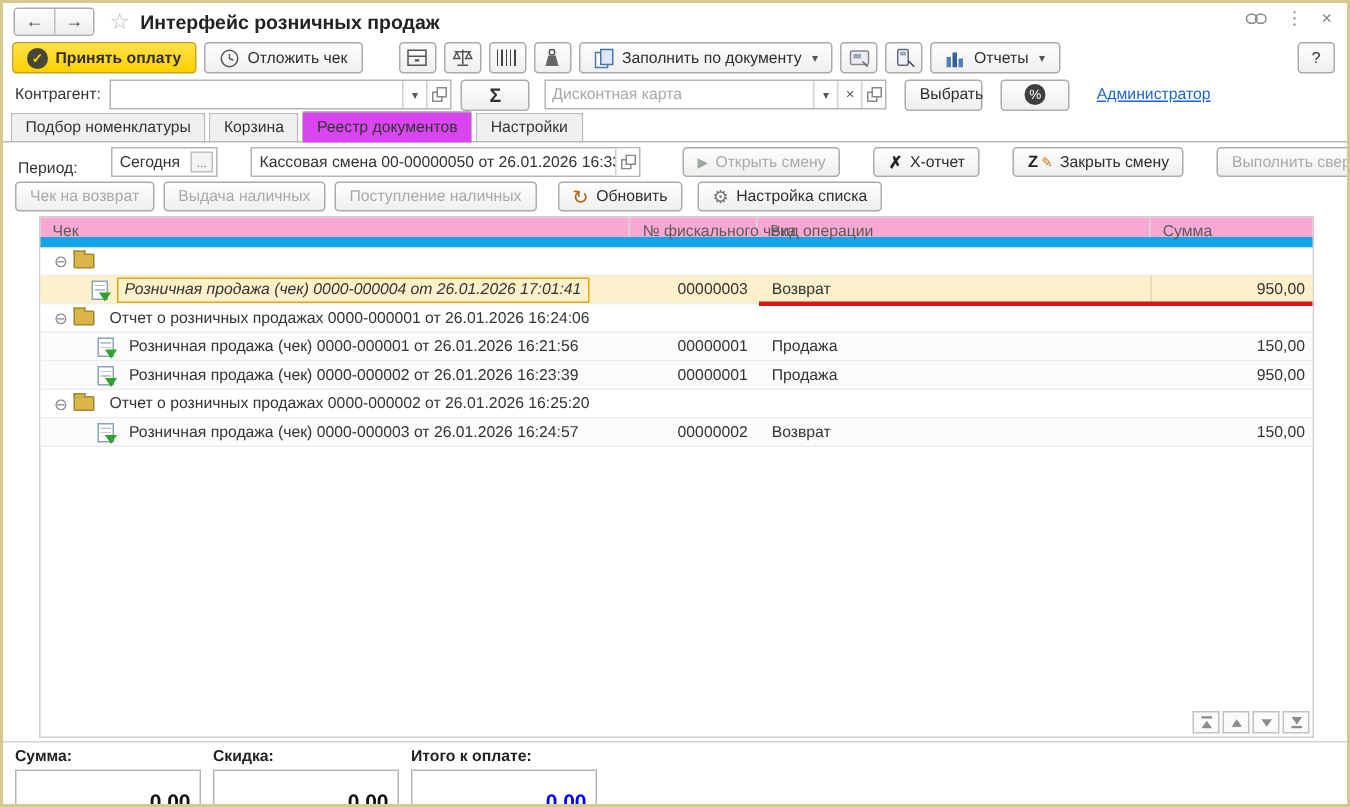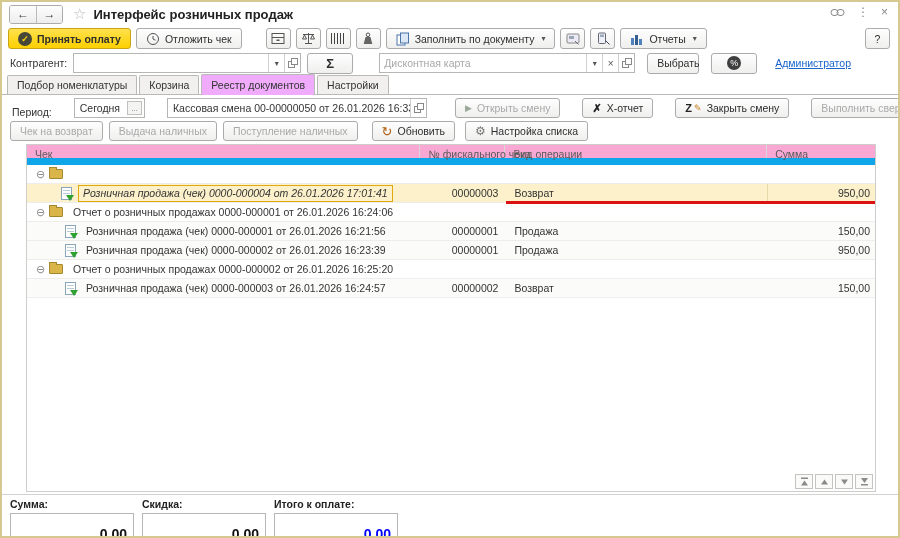--- a/index.html
+++ b/index.html
@@ -41,21 +41,21 @@
 .field input::placeholder{color:#a8a8a6}
 .fseg{min-width:16px;display:flex;align-items:center;justify-content:center;color:#555;
       border-left:1px solid #d0d0ce;font-size:8px;background:#fff;border-top:none;border-bottom:none;border-right:none}
 .sigma-btn{width:46px;height:21px;justify-content:center;font-size:13px;font-weight:bold}
 .link{color:#1a66cc;text-decoration:underline;margin-left:12px;cursor:pointer}
 
 .tabs{position:absolute;top:72px;left:0;right:0;height:21px;display:flex;align-items:flex-end;
       padding-left:5px;border-bottom:1px solid #b9b9b7;background:#fff}
 .tab{height:19px;display:flex;align-items:center;padding:0 9px;border:1px solid #b9b9b7;border-bottom:none;
      background:#f1f0ee;margin-right:2px;border-radius:2px 2px 0 0;color:#333;white-space:nowrap}
-.tab.active{background:#f0abfc;height:21px;margin-bottom:-1px;position:relative;z-index:2}
+.tab.active{background:#d946ef;height:21px;margin-bottom:-1px;position:relative;z-index:2}
 
 .period-row{position:absolute;top:95px;left:0;right:0;height:21px;display:flex;align-items:flex-end;gap:22px;padding-left:10px}
 .per-field{width:200px}
 .dots-btn{width:15px;height:14px;border:1px solid #c0c0be;background:#f4f4f2;font-size:8px;color:#777;
           display:flex;align-items:center;justify-content:center;align-self:center;margin:2px}
 .shift-field{width:260px;color:#333}
 .shift-field .txt{flex:1;display:flex;align-items:center;padding:0 5px;white-space:nowrap;overflow:hidden}
 .action-row{position:absolute;top:118px;left:0;right:0;height:22px;display:flex;align-items:center;gap:6px;padding-left:8px}
 .xmark{font-weight:bold;color:#222;font-size:11px}
 .zmark{font-weight:bold;color:#222;font-size:11px}
@@ -215,21 +215,21 @@
     <span class="fseg">
       <svg width="10" height="10" viewBox="0 0 10 10">
         <rect x="0.5" y="3.5" width="6" height="6" fill="none" stroke="#888"></rect>
         <rect x="3.5" y="0.5" width="6" height="6" fill="#fff" stroke="#888"></rect>
       </svg>
     </span>
   </div>
   <button class="btn sigma-btn">
       <span>Σ</span>
     </button>
-  <div class="field" style="width:256px;margin-left:20px">
+  <div class="field" style="width:228px;margin-left:4px">
     <input placeholder="Дисконтная карта" style="">
     <span class="fseg">▾</span>
     <span class="fseg" style="font-size:10px">×</span>
     <span class="fseg">
       <svg width="10" height="10" viewBox="0 0 10 10">
         <rect x="0.5" y="3.5" width="6" height="6" fill="none" stroke="#888"></rect>
         <rect x="3.5" y="0.5" width="6" height="6" fill="#fff" stroke="#888"></rect>
       </svg>
     </span>
   </div>

